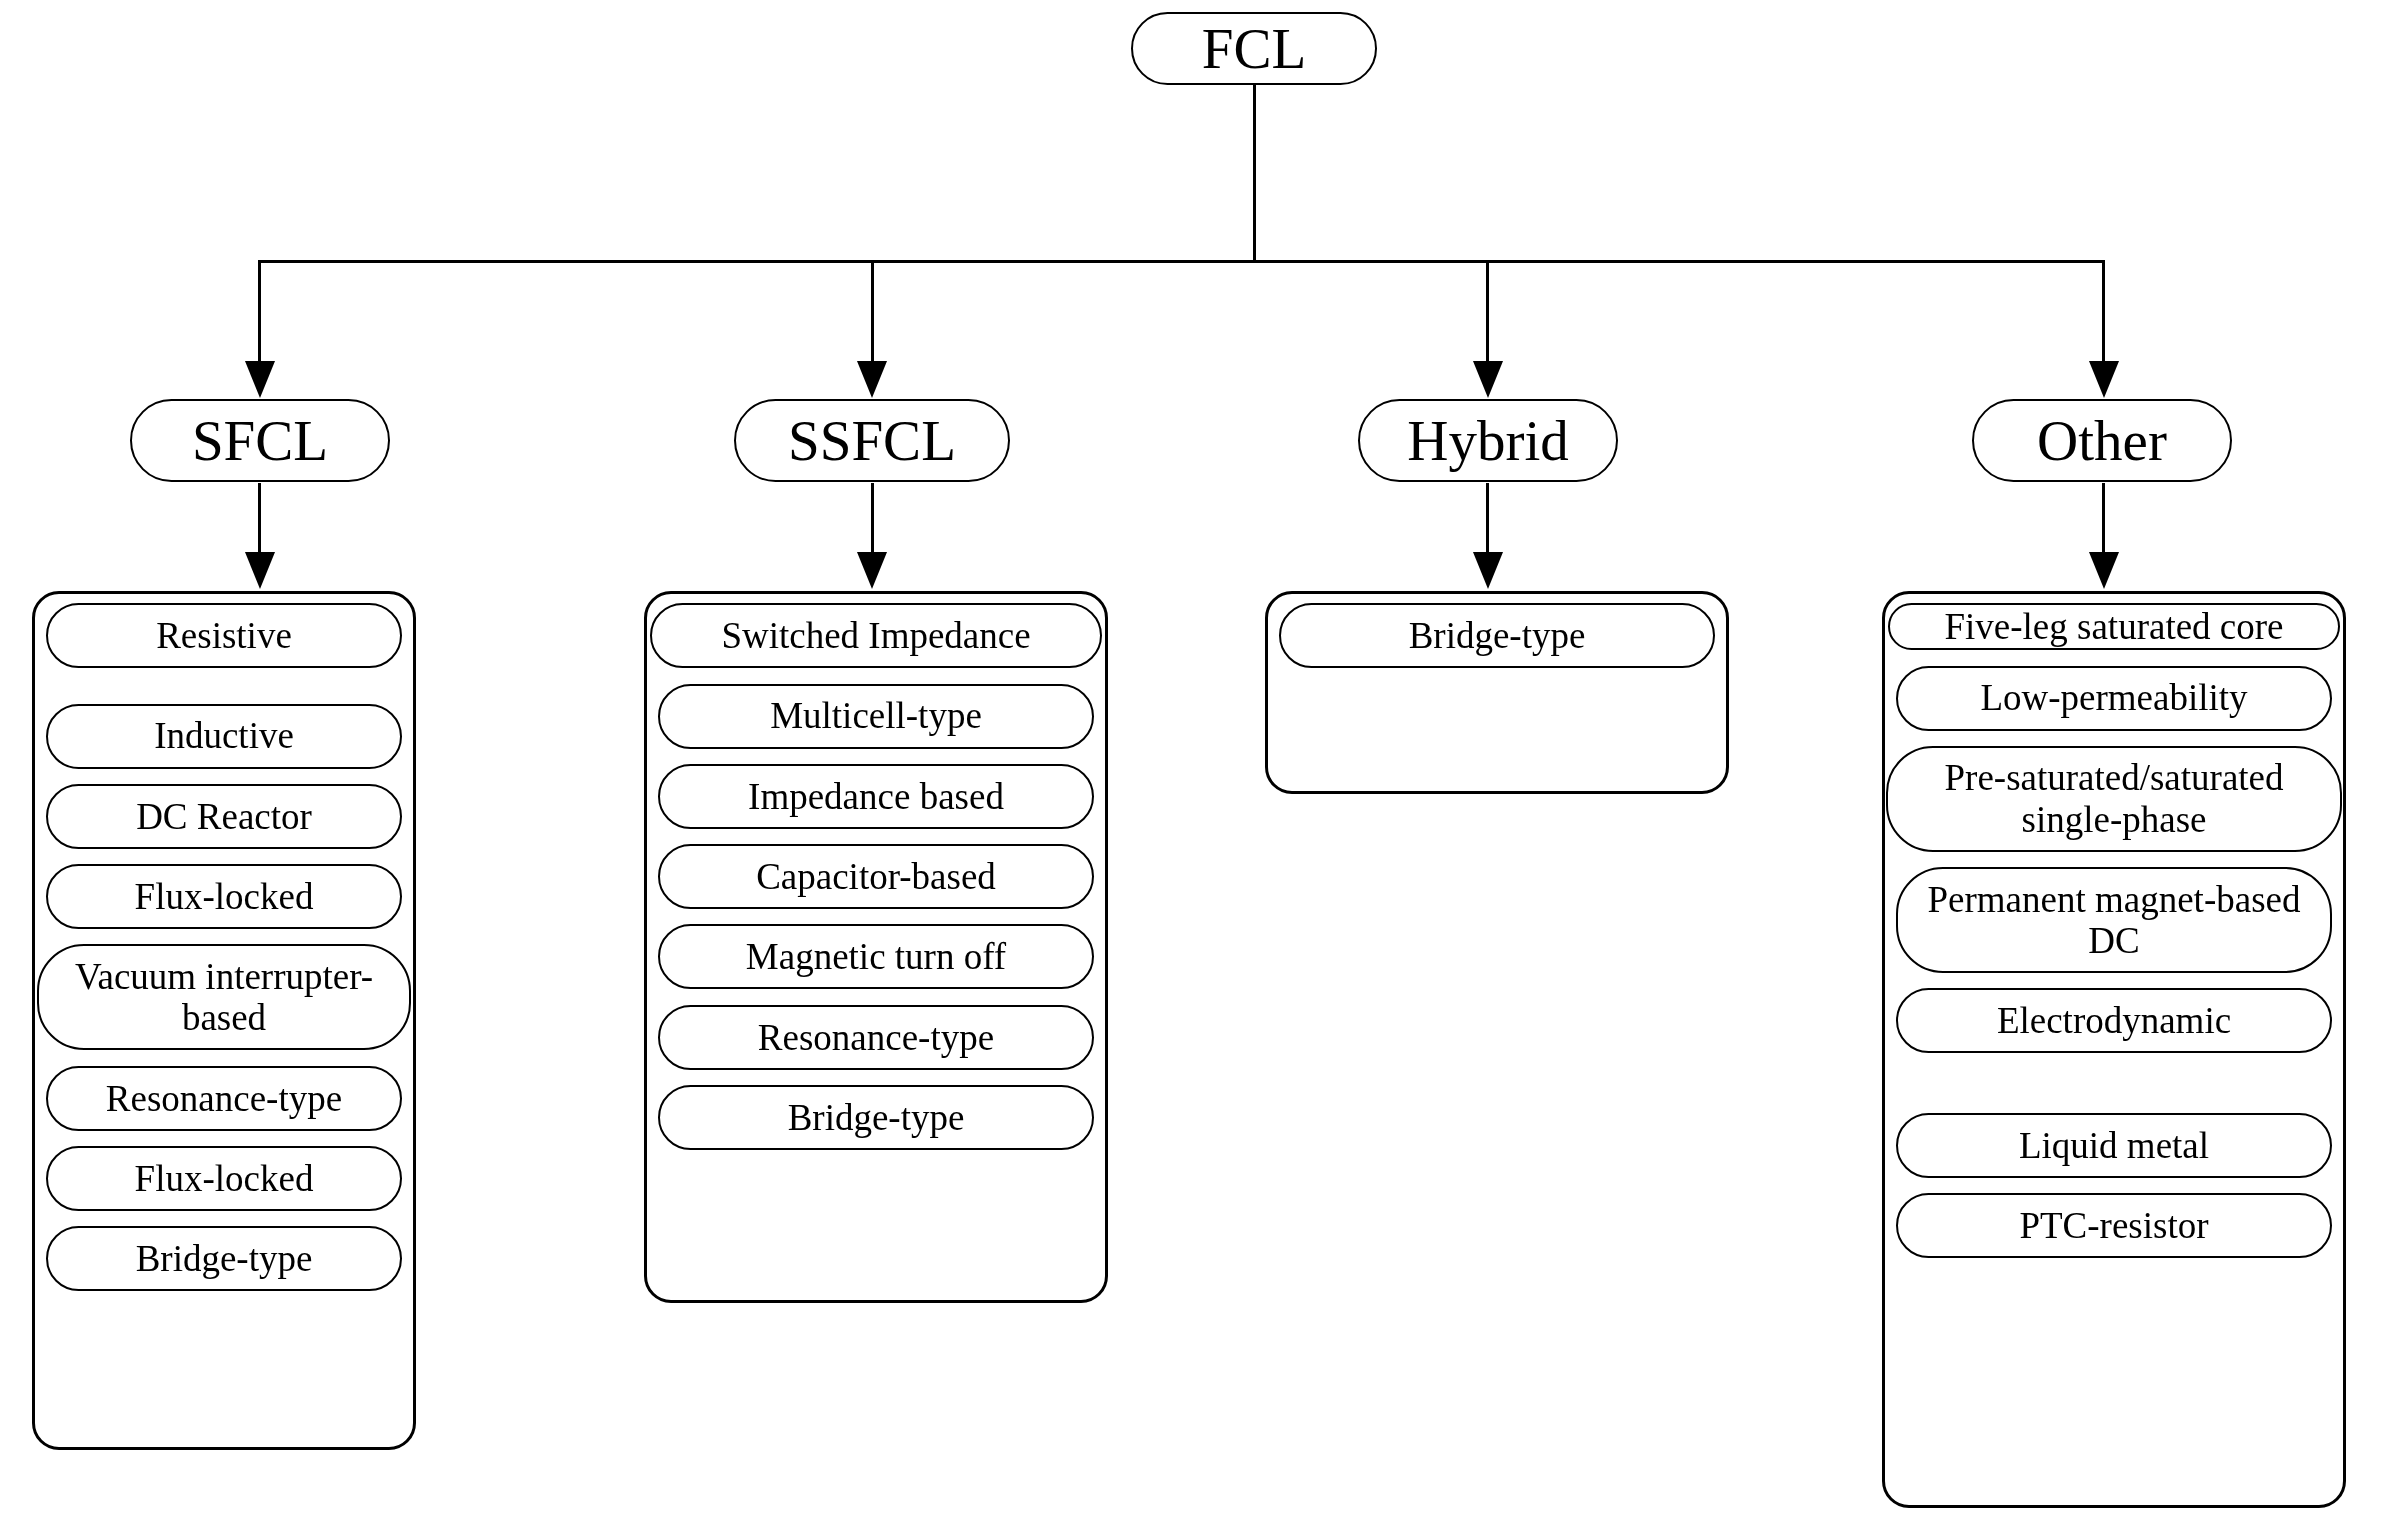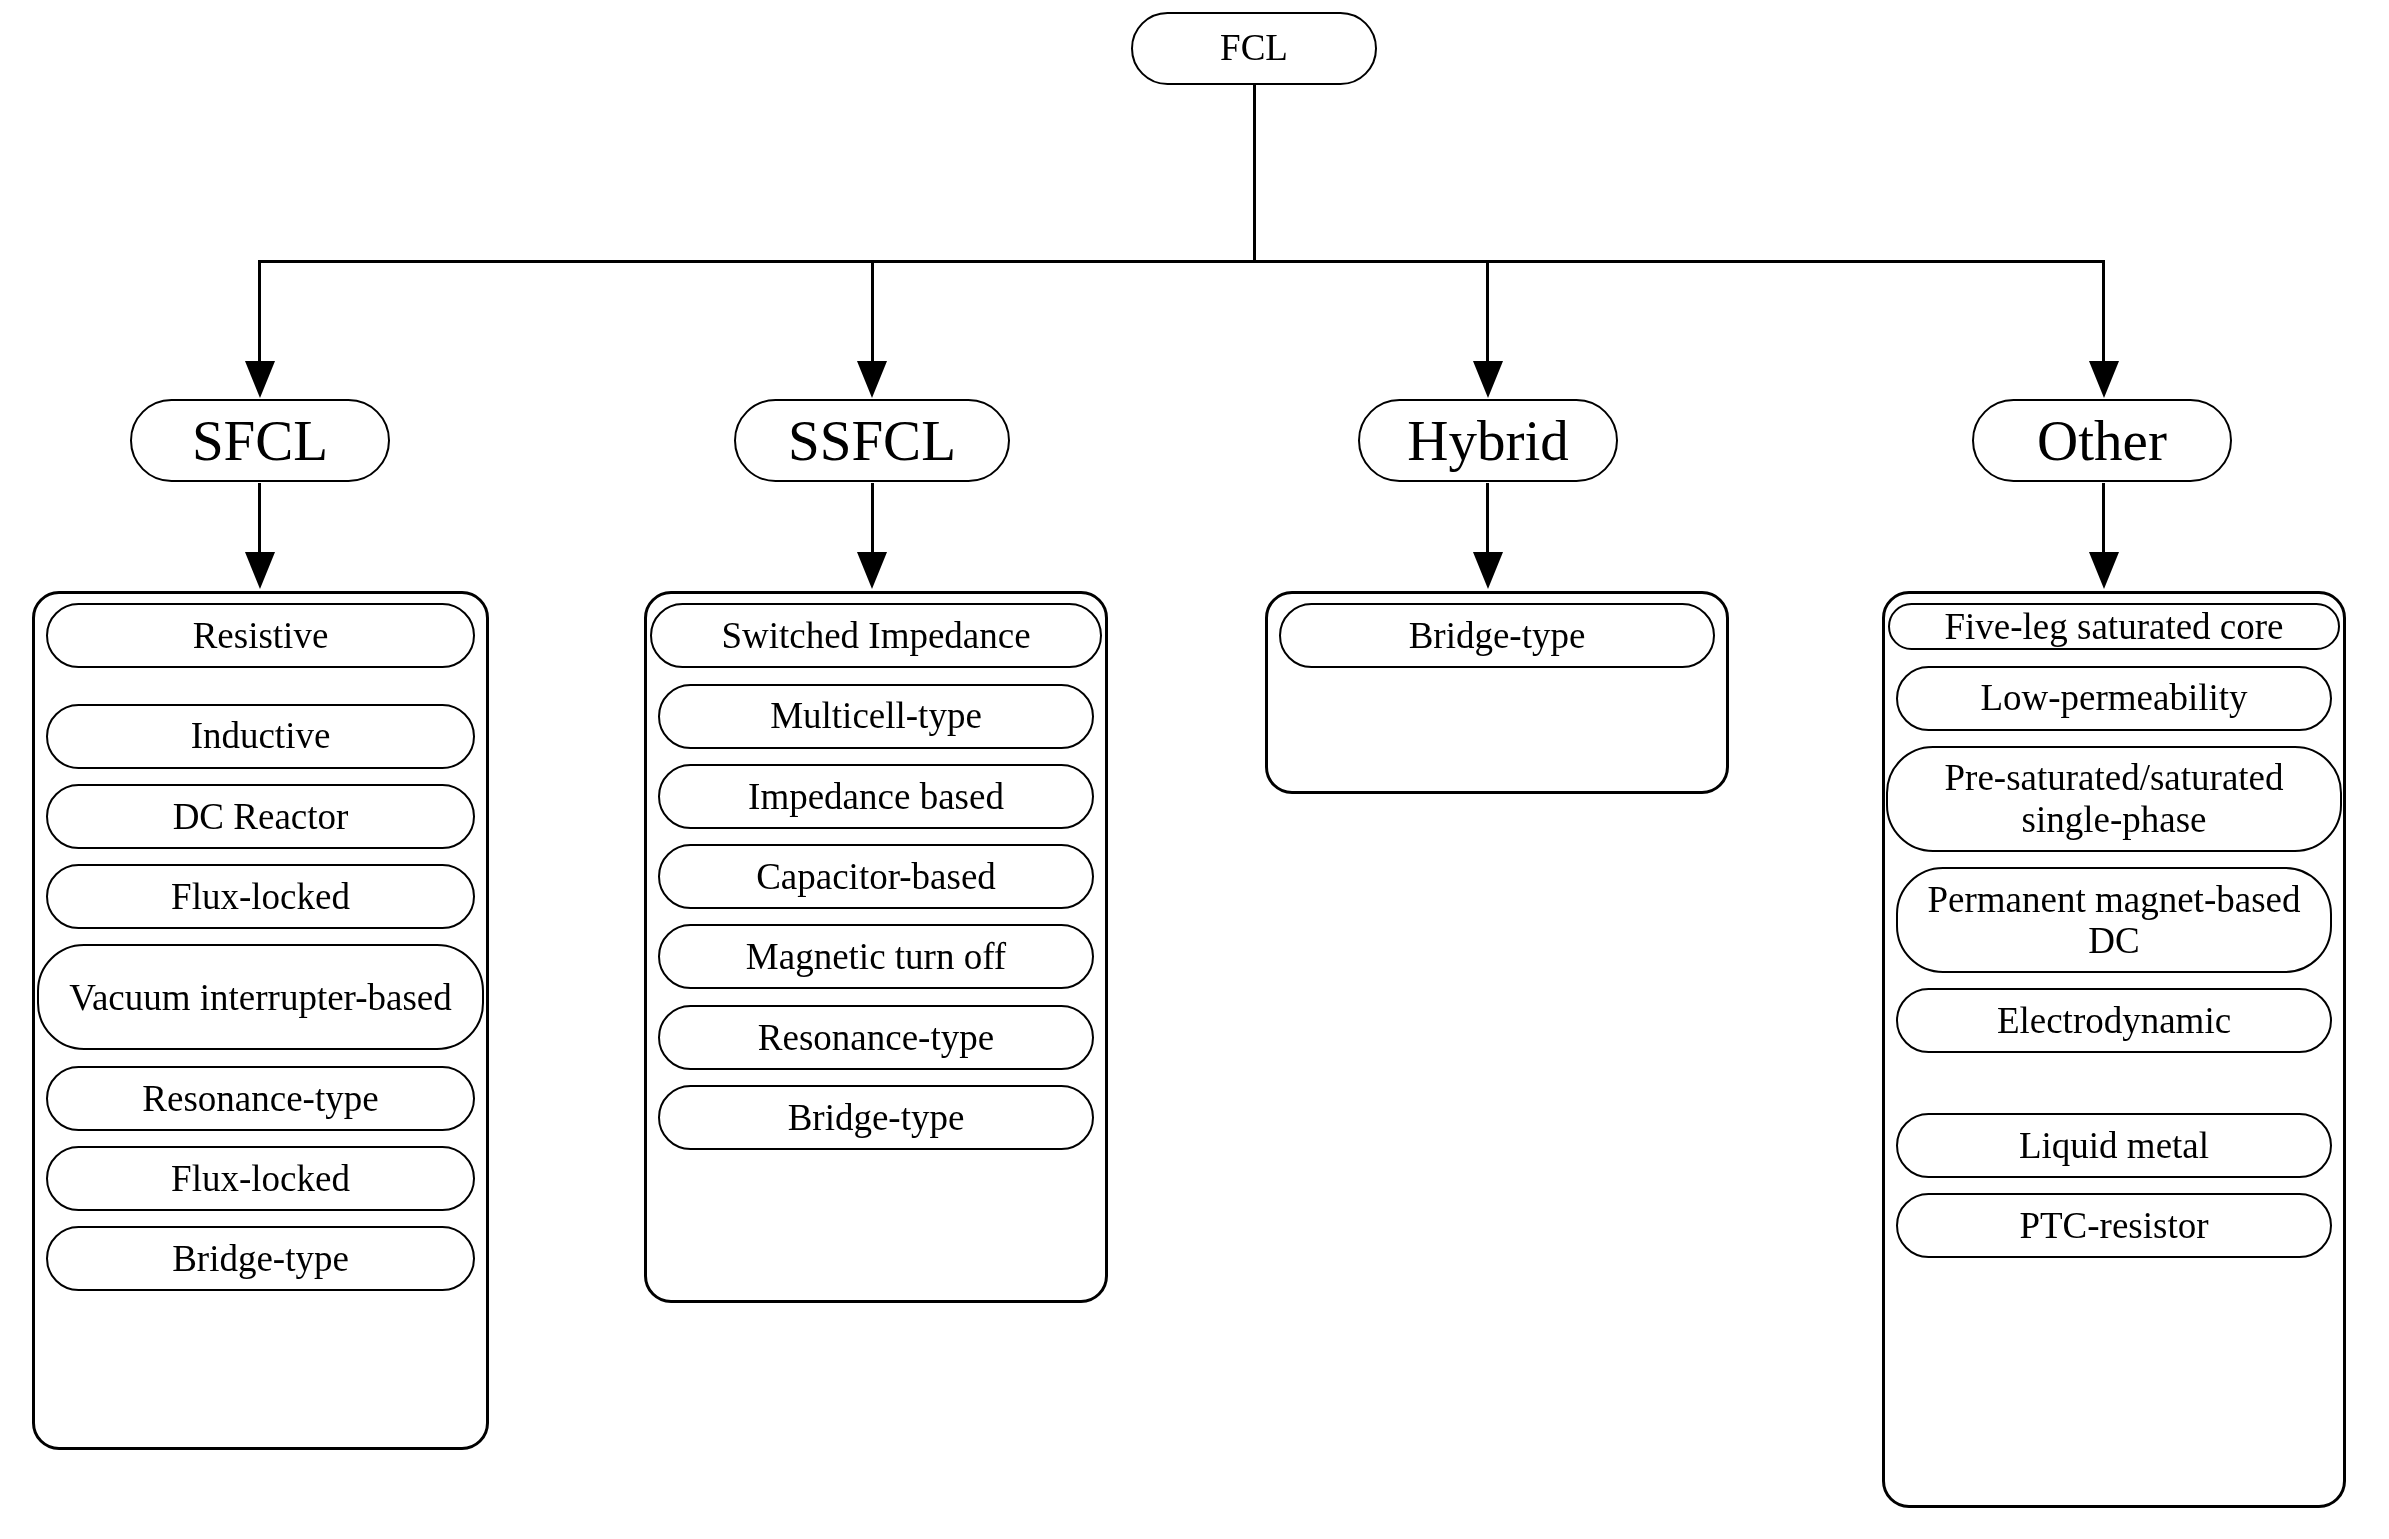--- a/index.html
+++ b/index.html
@@ -22,21 +22,21 @@
     border:2.7px solid #000;
     border-radius:6655px;
     background:#fff;
     display:flex;
     align-items:center;
     justify-content:center;
     text-align:center;
     line-height:1.05;
     white-space:nowrap;
   }
-  .pill.root{font-size:37px;}
+  .pill.root{font-size:57px;}
   .pill.lvl2{font-size:57px;}
 
   
   .group-box{
     position:absolute;
     box-sizing:border-box;
     border:3.3px solid #000;
     border-radius:27px;
     background:#fff;
   }
@@ -126,21 +126,21 @@
 
   <div class="v-line" style="left:871px;top:483px;height:100px;"></div>
   <div class="arrow-head" style="left:857px;top:552px;"></div>
 
   <div class="v-line" style="left:1486px;top:483px;height:100px;"></div>
   <div class="arrow-head" style="left:1473px;top:552px;"></div>
 
   <div class="v-line" style="left:2102px;top:483px;height:100px;"></div>
   <div class="arrow-head" style="left:2089px;top:552px;"></div>
 
-  <div class="group-box" style="left:32px;top:591px;width:457px;height:859px;">
+  <div class="group-box" style="left:32px;top:591px;width:384px;height:859px;">
     <div class="group-inner">
       <div class="leaf" style="height:65px;margin-bottom:15.3px;">Resistive</div>
       <div class="leaf" style="height:65px;margin-bottom:15.3px;margin-top:20px;">Inductive</div>
       <div class="leaf" style="height:65px;margin-bottom:15.3px;">DC Reactor</div>
       <div class="leaf" style="height:65px;margin-bottom:15.3px;">Flux-locked</div>
       <div class="leaf two-line" style="height:106px;margin:0 -9.3px 15.3px -9.3px;">Vacuum interrupter-based</div>
       <div class="leaf" style="height:65px;margin-bottom:15.3px;">Resonance-type</div>
       <div class="leaf" style="height:65px;margin-bottom:15.3px;">Flux-locked</div>
       <div class="leaf" style="height:65px;">Bridge-type</div>
     </div>

